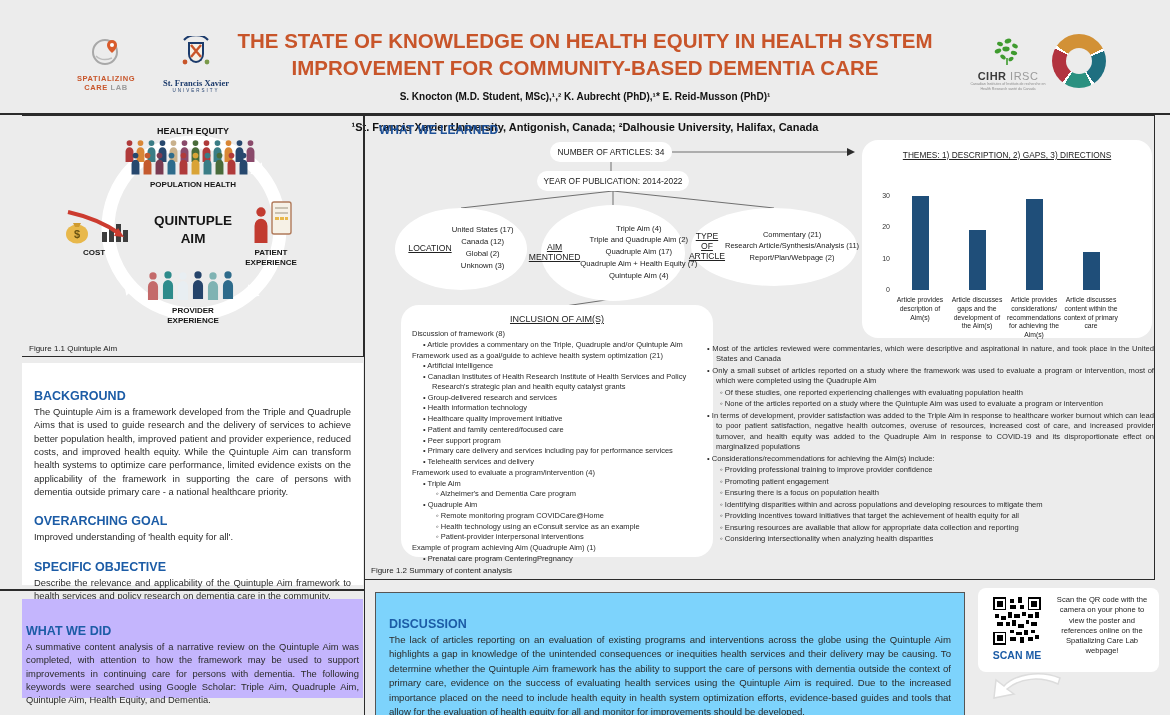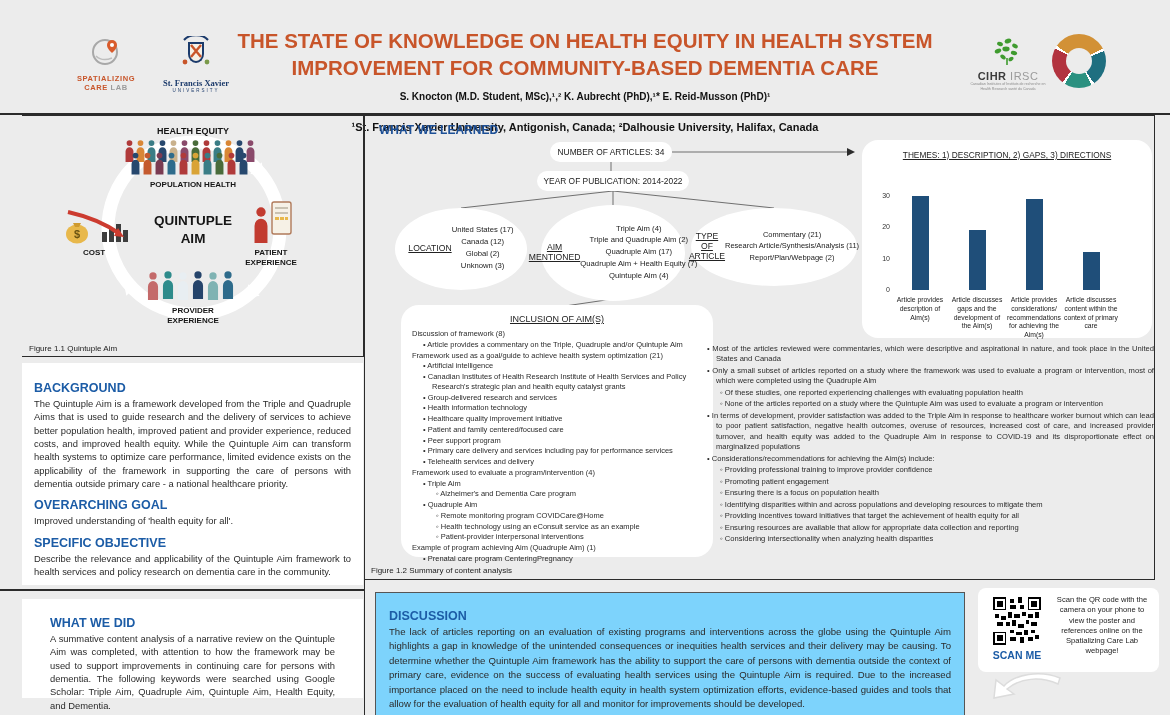--- a/index.html
+++ b/index.html
@@ -28,22 +28,22 @@
   .logo-cihr .sub{font-size:3.6px;color:#8a8a8a;line-height:1.3}
   .logo-ring{left:1052px;top:34px;width:54px;height:54px;border-radius:50%;
     background:conic-gradient(#d29136 0 62deg,#fff 62deg 68deg,#1f6f80 68deg 146deg,#fff 146deg 152deg,#2b9180 152deg 212deg,#fff 212deg 218deg,#b2333f 218deg 298deg,#fff 298deg 304deg,#d29136 304deg 360deg)}
   .logo-ring::after{content:"";position:absolute;left:14px;top:14px;width:26px;height:26px;border-radius:50%;background:#ececec}
   
   #fig-panel{left:22px;top:115px;width:341px;height:240px;border:1px solid #2b2b2b;border-left:none}
   .fig-label{position:absolute;font-weight:bold;font-size:8px;color:#151515;text-align:center;line-height:1.25}
   #fig-caption1{position:absolute;left:7px;bottom:3px;font-size:8px;color:#222}
   #bg-box{left:22px;top:363px;width:341px;height:222px;background:#fff;padding:10px 12px;box-sizing:border-box}
   #left-divider{left:0;top:589px;width:364px;height:2px;background:#2b2b2b}
-  #wwd-box{left:22px;top:599px;width:341px;height:99px;background:#ffffff;padding:9px 28px;box-sizing:border-box}
-  .sec-h{color:var(--blue);font-weight:bold;font-size:12.5px;margin:8px 0 2px 0}
+  #wwd-box{left:22px;top:599px;width:341px;height:99px;background:#c4b5fd;padding:9px 4px;box-sizing:border-box}
+  .sec-h{color:var(--blue);font-weight:bold;font-size:12.5px;margin:16px 0 2px 0}
   .sec-b{font-size:9.4px;line-height:1.42;text-align:justify;color:#2b2b2b;margin:0 0 7px 0}
   
   #center-panel{left:364px;top:115px;width:791px;height:465px;border:1px solid #2b2b2b;box-sizing:border-box}
   #wwl-h{left:14px;top:7px;font-size:12px;font-weight:bold;color:#1C4F96}
   .pill{position:absolute;background:#fff;border-radius:11px;display:flex;align-items:center;justify-content:center;font-size:8.4px;color:#222;text-align:center}
   .bubble{position:absolute;background:#fff;border-radius:50%;display:flex;flex-direction:row;align-items:center;justify-content:center;text-align:center;color:#222}
   .bubble .bt{font-size:8.6px;text-decoration:underline;margin-bottom:2px}
   .bubble .center-list{font-size:7.7px;line-height:1.4}
   .center-list .li{white-space:nowrap}
   #inclusion{position:absolute;left:36px;top:189px;width:312px;height:252px;background:#fff;border-radius:18px;padding:9px 11px;box-sizing:border-box}

